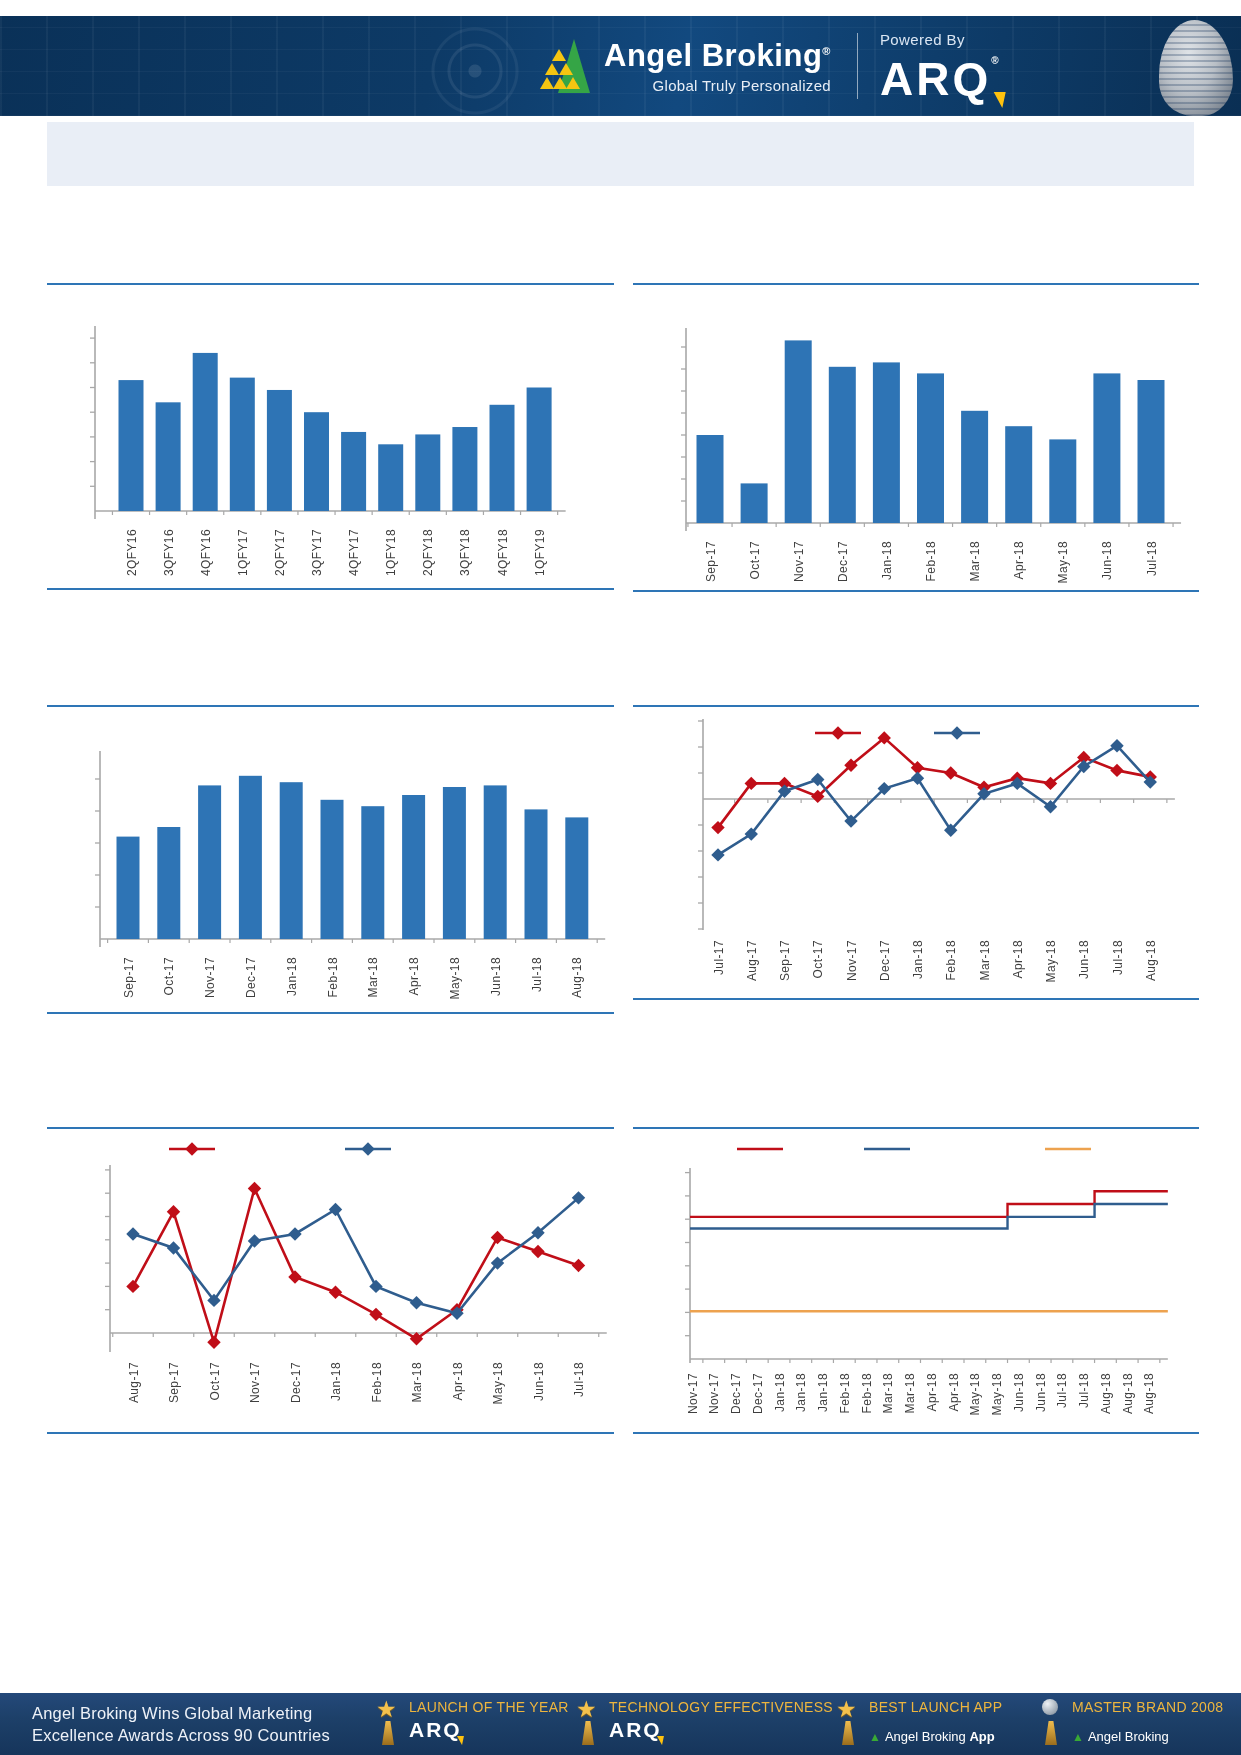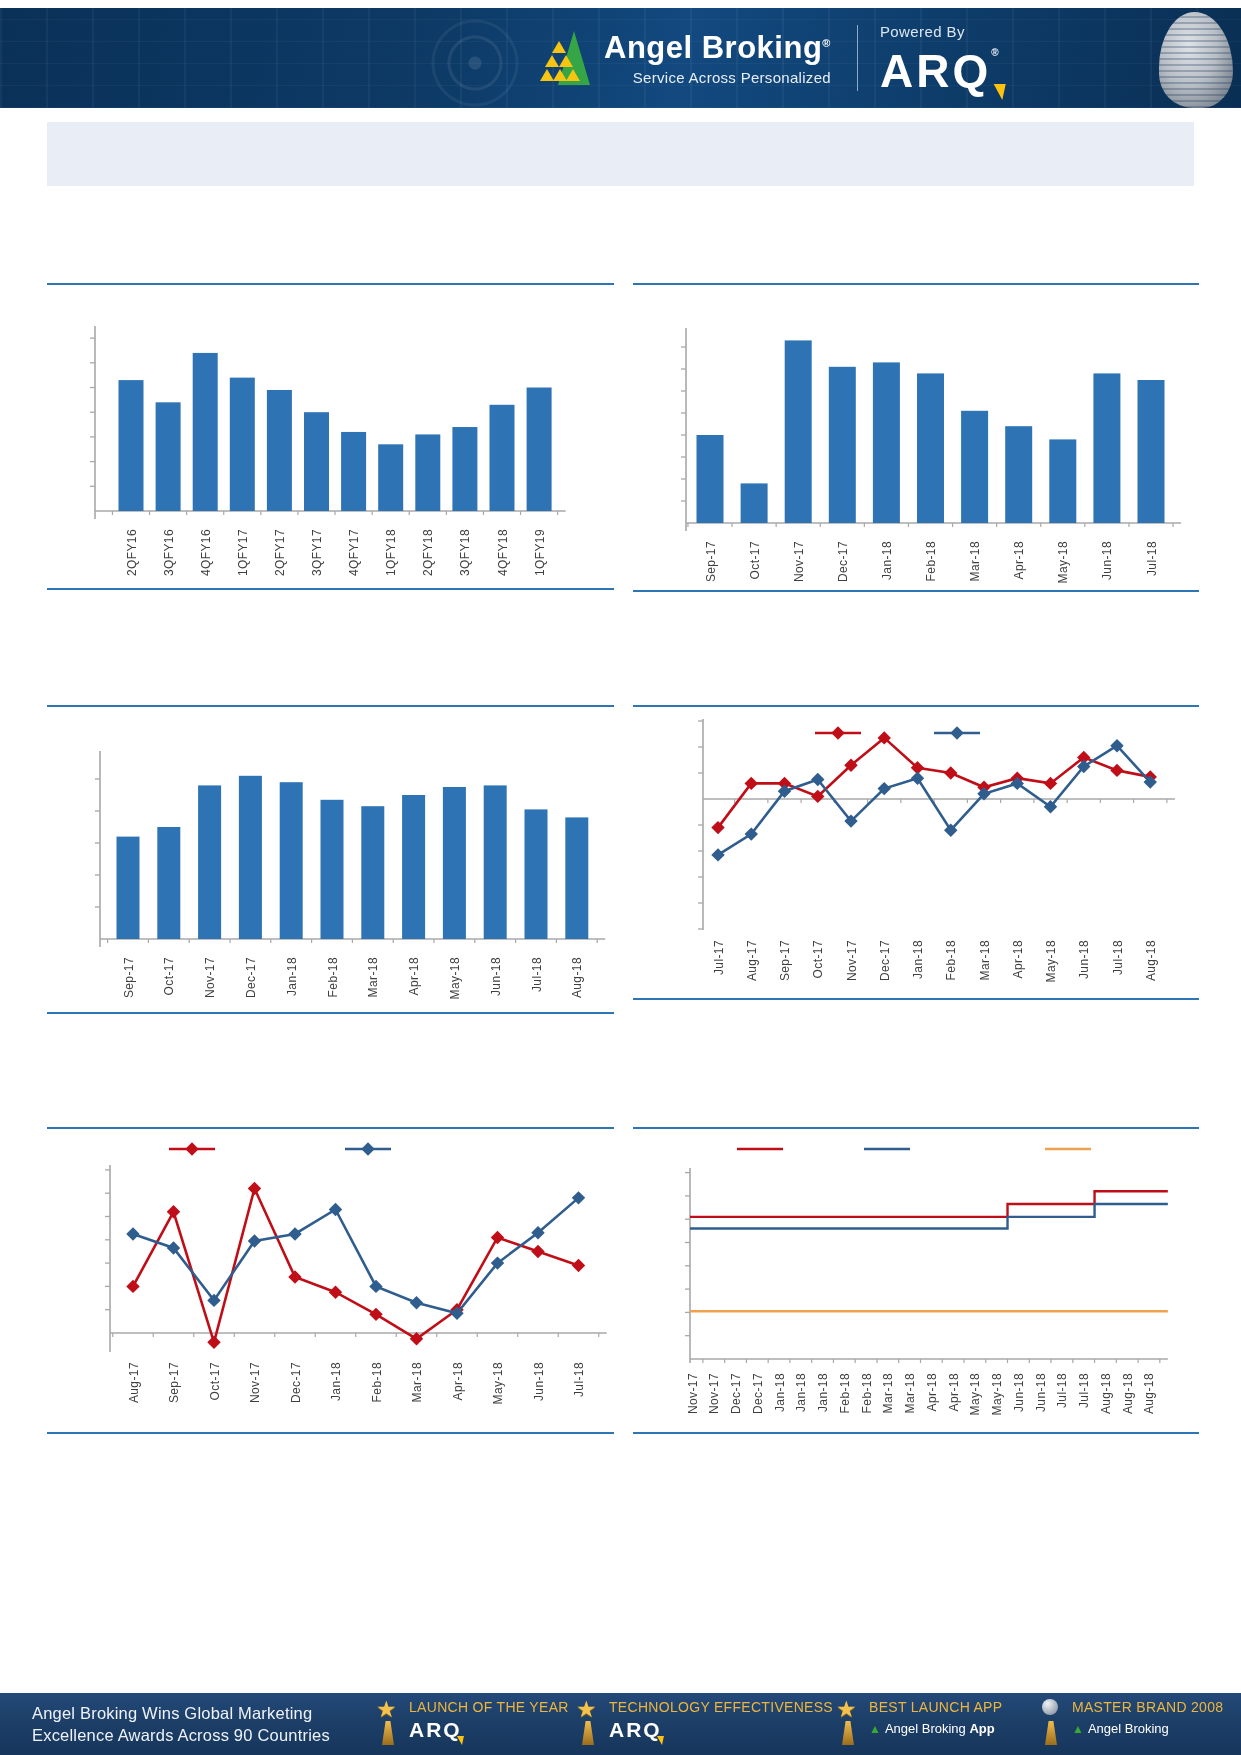--- a/index.html
+++ b/index.html
@@ -1,19 +1,19 @@
 <!DOCTYPE html>
 <html><head>
 <meta charset="utf-8">
 <style>
   html,body{margin:0;padding:0;background:#ffffff;}
   .page{position:relative;width:1241px;height:1755px;background:#ffffff;overflow:hidden;
         font-family:"Liberation Sans",sans-serif;}
   
-  .header{position:absolute;left:0;top:8px;width:1241px;height:100px;
+  .header{position:absolute;left:0;top:16px;width:1241px;height:100px;
     background:linear-gradient(100deg,#0a3158 0%,#0d3a66 35%,#12497f 55%,#0d3a66 80%,#0a2f54 100%);overflow:hidden;}
   .header::before{content:"";position:absolute;inset:0;
     background:
       repeating-linear-gradient(90deg,rgba(255,255,255,.045) 0 2px,transparent 2px 46px),
       repeating-linear-gradient(0deg,rgba(255,255,255,.035) 0 1px,transparent 1px 22px),
       radial-gradient(circle at 475px 55px,rgba(255,255,255,.10) 0 6px,transparent 7px),
       radial-gradient(circle at 475px 55px,transparent 0 24px,rgba(255,255,255,.08) 25px 27px,transparent 28px 40px,rgba(255,255,255,.06) 41px 43px,transparent 44px);}
   .hdr-cluster{position:absolute;left:540px;top:10px;height:80px;display:flex;align-items:center;}
   .angel-logo{position:relative;width:52px;height:62px;margin-right:12px;}
   .tri{position:absolute;width:0;height:0;border-left:7px solid transparent;border-right:7px solid transparent;border-bottom:12px solid #f5c511;}
@@ -52,21 +52,21 @@
   .trophy{position:relative;width:26px;height:50px;flex:0 0 26px;margin-right:8px;}
   .trophy::before{content:"★";position:absolute;top:-3px;left:1px;font-size:23px;color:#f3c14d;text-shadow:0 1px 1px #8f6716;}
   .trophy::after{content:"";position:absolute;top:22px;left:7px;width:12px;height:24px;
     background:linear-gradient(#f0bd4e,#9a6d1d);clip-path:polygon(30% 0,70% 0,100% 100%,0 100%);}
   .trophy.globe::before{content:"";top:0;left:4px;width:16px;height:16px;border-radius:50%;
     background:radial-gradient(circle at 35% 30%,#eef2f6,#9aa5b0 70%,#6d7883);}
   .award-title{font-size:14px;font-weight:normal;color:#edb53e;letter-spacing:.3px;white-space:nowrap;}
   .award-sub-arq{font-size:21px;font-weight:bold;color:#fff;letter-spacing:2px;position:relative;display:inline-block;margin-top:3px;}
   .award-sub-arq .q-wedge{position:absolute;right:-1px;bottom:-3px;width:0;height:0;
     border-left:7px solid transparent;border-top:9px solid #ffc20e;transform:skewX(-12deg);}
-  .award-sub-angel{font-size:13px;color:#fff;margin-top:6px;white-space:nowrap;}
+  .award-sub-angel{font-size:13px;color:#fff;margin-top:14px;white-space:nowrap;}
   .mini-tri{color:#39a935;font-size:12px;margin-right:4px;}
   .bold{font-weight:bold;}
 </style>
 </head>
 <body>
 
 <div class="page">
 
   <div class="header">
     <div class="hdr-cluster">
@@ -74,21 +74,21 @@
         <span class="tri g"></span>
         <span class="tri t1"></span>
         <span class="tri t2"></span>
         <span class="tri t3"></span>
         <span class="tri t4"></span>
         <span class="tri t5"></span>
         <span class="tri t6"></span>
       </div>
       <div class="brand-text">
         <div class="brand-name"><span>Angel Broking</span><sup>®</sup></div>
-        <div class="brand-tagline">Service Across Personalized</div>
+        <div class="brand-tagline">Global Truly Personalized</div>
       </div>
       <div class="hdr-divider"></div>
       <div class="powered">
         <div class="powered-by">Powered By</div>
         <div class="arq-big"><span>ARQ</span><span class="q-wedge"></span><sup class="arq-reg">®</sup></div>
       </div>
     </div>
     <div class="head-graphic">
       <div class="head-shape"></div>
     </div>

